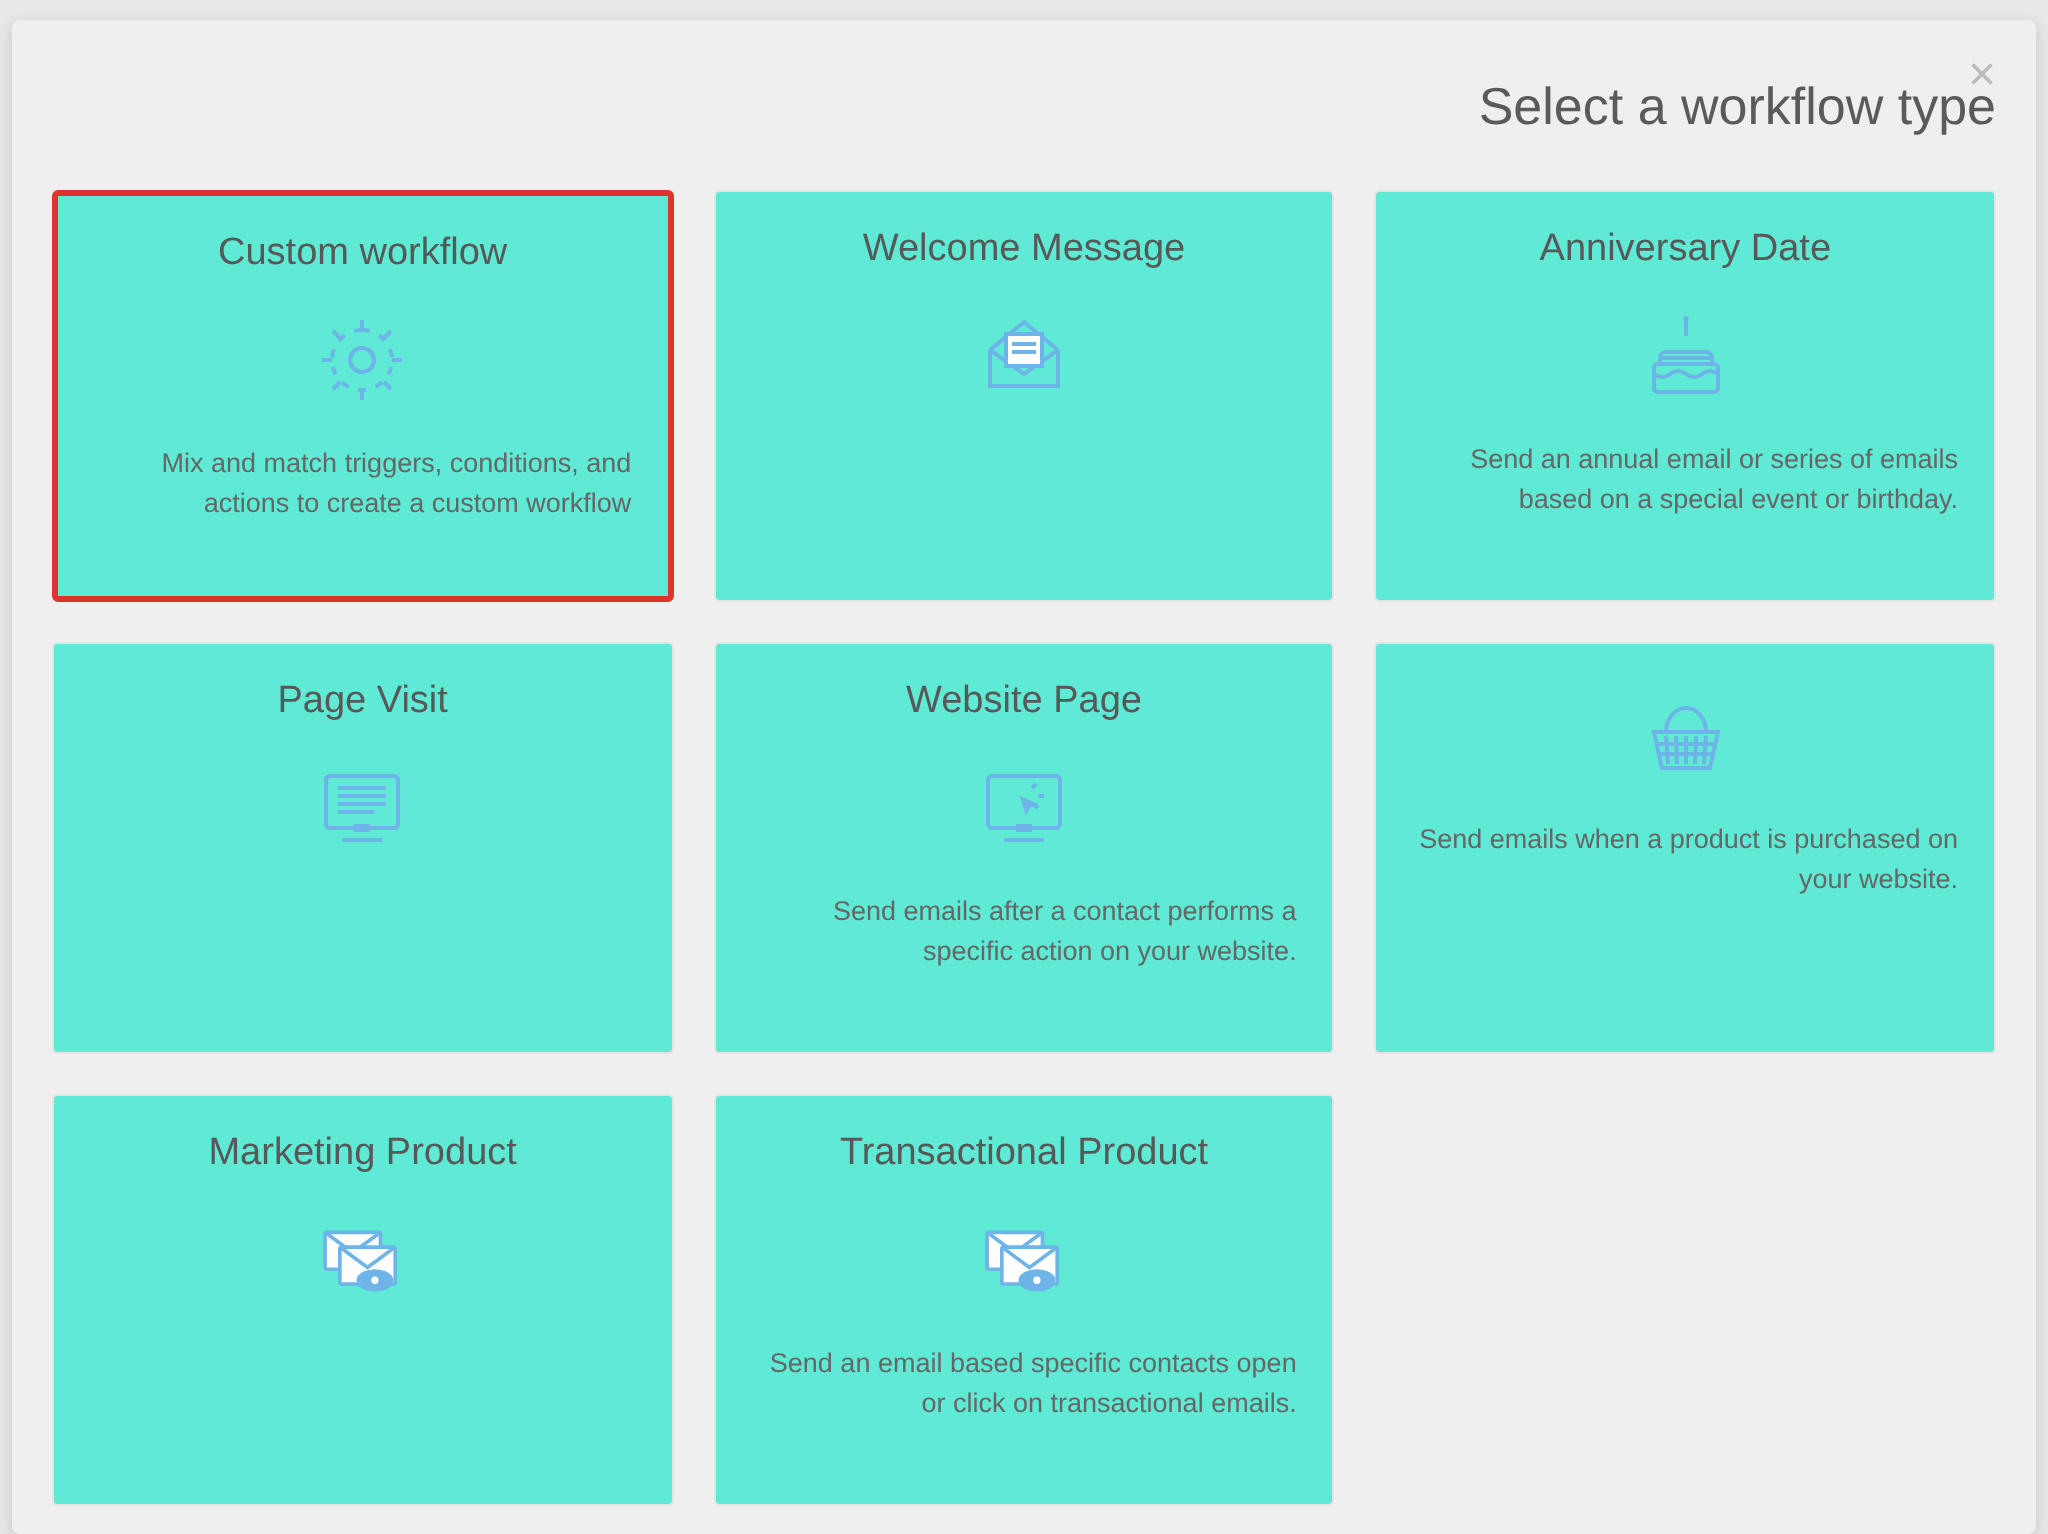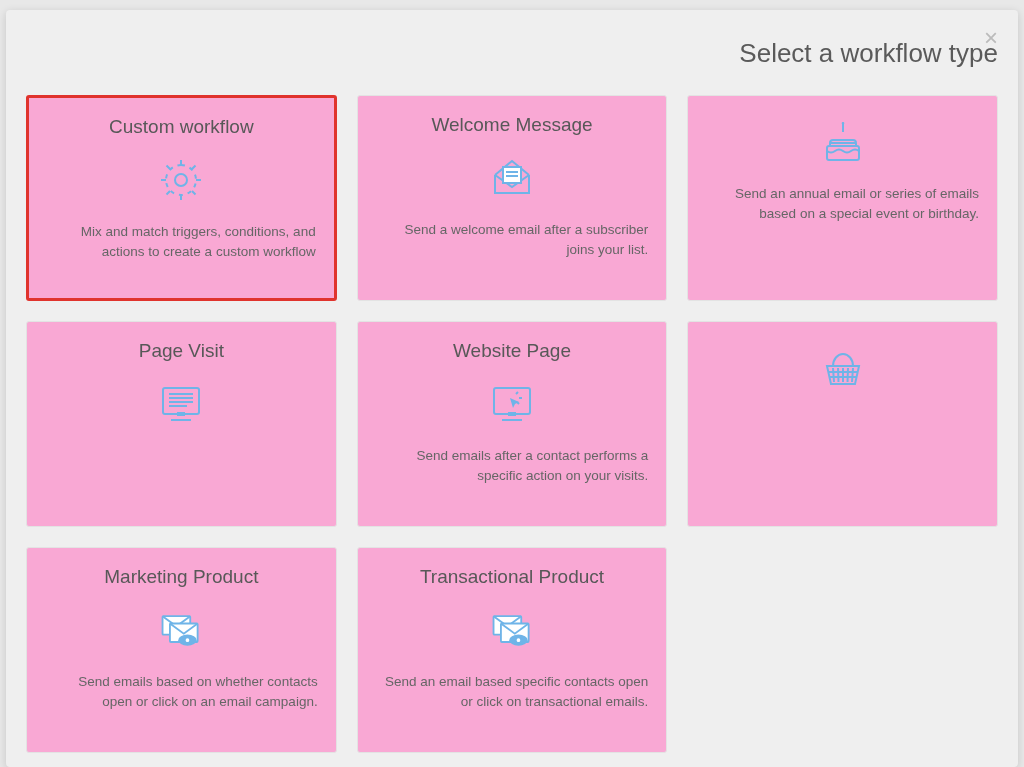--- a/index.html
+++ b/index.html
@@ -41,21 +41,21 @@
     font-weight: 300;
     color: #5a5a5a;
     margin-bottom: 26px;
   }
   .grid {
     display: grid;
     grid-template-columns: repeat(3, 1fr);
     gap: 20px;
   }
   .card {
-    background: #f9a8d4;
+    background: #5eead4;
     border: 1px solid #e3e3e3;
     border-radius: 3px;
     padding: 18px 18px 22px 18px;
     text-align: center;
     cursor: pointer;
     min-height: 206px;
     display: flex;
     flex-direction: column;
     align-items: center;
   }
@@ -114,24 +114,24 @@
         <div class="card-icon">
           <svg width="46" height="46" viewBox="0 0 46 46" fill="none" stroke="#6fb4e8" stroke-width="2">
             <path d="M6 20 L23 6 L40 20"></path>
             <path d="M6 20 v18 h34 v-18"></path>
             <path d="M6 20 L23 32 L40 20"></path>
             <rect x="14" y="12" width="18" height="16" fill="#fff"></rect>
             <line x1="17" y1="17" x2="29" y2="17"></line>
             <line x1="17" y1="21" x2="29" y2="21"></line>
           </svg>
         </div>
-        <div class="card-desc">Send a welcome email after a subscriber joins your list.</div>
-      </div>
-
-      <div class="card">
+      </div>
+
+      <div class="card">
+        <div class="card-title">Anniversary Date</div>
         <div class="card-icon">
           <svg width="48" height="48" viewBox="0 0 48 48" fill="none" stroke="#6fb4e8" stroke-width="2">
             <line x1="24" y1="6" x2="24" y2="14"></line>
             <path d="M24 4 c1.5 0 2 2 0 3 c-2 -1 -1.5 -3 0 -3z" fill="#6fb4e8" stroke="none"></path>
             <path d="M14 22 h20 a3 3 0 0 1 3 3 v0 h-26 v0 a3 3 0 0 1 3 -3z"></path>
             <rect x="8" y="28" width="32" height="14" rx="2"></rect>
             <path d="M8 33 q4 3 8 0 q4 -3 8 0 q4 3 8 0 q4 -3 8 0"></path>
             <line x1="11" y1="25" x2="11" y2="28"></line>
             <line x1="37" y1="25" x2="37" y2="28"></line>
           </svg>
@@ -160,52 +160,52 @@
           <svg width="48" height="48" viewBox="0 0 48 48" fill="none" stroke="#6fb4e8" stroke-width="2">
             <rect x="6" y="8" width="36" height="26" rx="2"></rect>
             <line x1="20" y1="34" x2="28" y2="34" stroke-width="4"></line>
             <line x1="14" y1="40" x2="34" y2="40"></line>
             <path d="M22 18 l3 10 l2 -4 l4 -2 z" fill="#6fb4e8" stroke="none"></path>
             <line x1="28" y1="14" x2="30" y2="12"></line>
             <line x1="31" y1="18" x2="34" y2="18"></line>
             <line x1="29" y1="22" x2="31" y2="24"></line>
           </svg>
         </div>
-        <div class="card-desc">Send emails after a contact performs a specific action on your visits.</div>
+        <div class="card-desc">Send emails after a contact performs a specific action on your website.</div>
       </div>
 
       <div class="card">
         <div class="card-icon">
           <svg width="48" height="48" viewBox="0 0 48 48" fill="none" stroke="#6fb4e8" stroke-width="2">
             <path d="M14 22 a10 12 0 0 1 20 0"></path>
             <path d="M8 22 h32 l-4 18 h-24 z"></path>
             <line x1="14" y1="24" x2="15" y2="38"></line>
             <line x1="19" y1="24" x2="19.5" y2="38"></line>
             <line x1="24" y1="24" x2="24" y2="38"></line>
             <line x1="29" y1="24" x2="28.5" y2="38"></line>
             <line x1="34" y1="24" x2="33" y2="38"></line>
             <line x1="9" y1="28" x2="39" y2="28"></line>
             <line x1="10" y1="33" x2="38" y2="33"></line>
           </svg>
         </div>
+        <div class="card-desc">Send emails when a product is purchased on your website.</div>
       </div>
 
       <div class="card">
         <div class="card-title">Marketing Product</div>
         <div class="card-icon">
           <svg width="52" height="46" viewBox="0 0 52 46" fill="none" stroke="#6fb4e8" stroke-width="2">
             <rect x="6" y="8" width="30" height="20" rx="1" fill="#fff"></rect>
             <path d="M6 8 l15 11 l15 -11"></path>
             <rect x="14" y="16" width="30" height="20" rx="1" fill="#fff"></rect>
             <path d="M14 16 l15 11 l15 -11"></path>
             <ellipse cx="33" cy="34" rx="10" ry="6" fill="#6fb4e8" stroke="none"></ellipse>
             <circle cx="33" cy="34" r="3" fill="#fff"></circle>
           </svg>
         </div>
-        <div class="card-desc">Send emails based on whether contacts open or click on an email campaign.</div>
       </div>
 
       <div class="card">
         <div class="card-title">Transactional Product</div>
         <div class="card-icon">
           <svg width="52" height="46" viewBox="0 0 52 46" fill="none" stroke="#6fb4e8" stroke-width="2">
             <rect x="6" y="8" width="30" height="20" rx="1" fill="#fff"></rect>
             <path d="M6 8 l15 11 l15 -11"></path>
             <rect x="14" y="16" width="30" height="20" rx="1" fill="#fff"></rect>
             <path d="M14 16 l15 11 l15 -11"></path>

